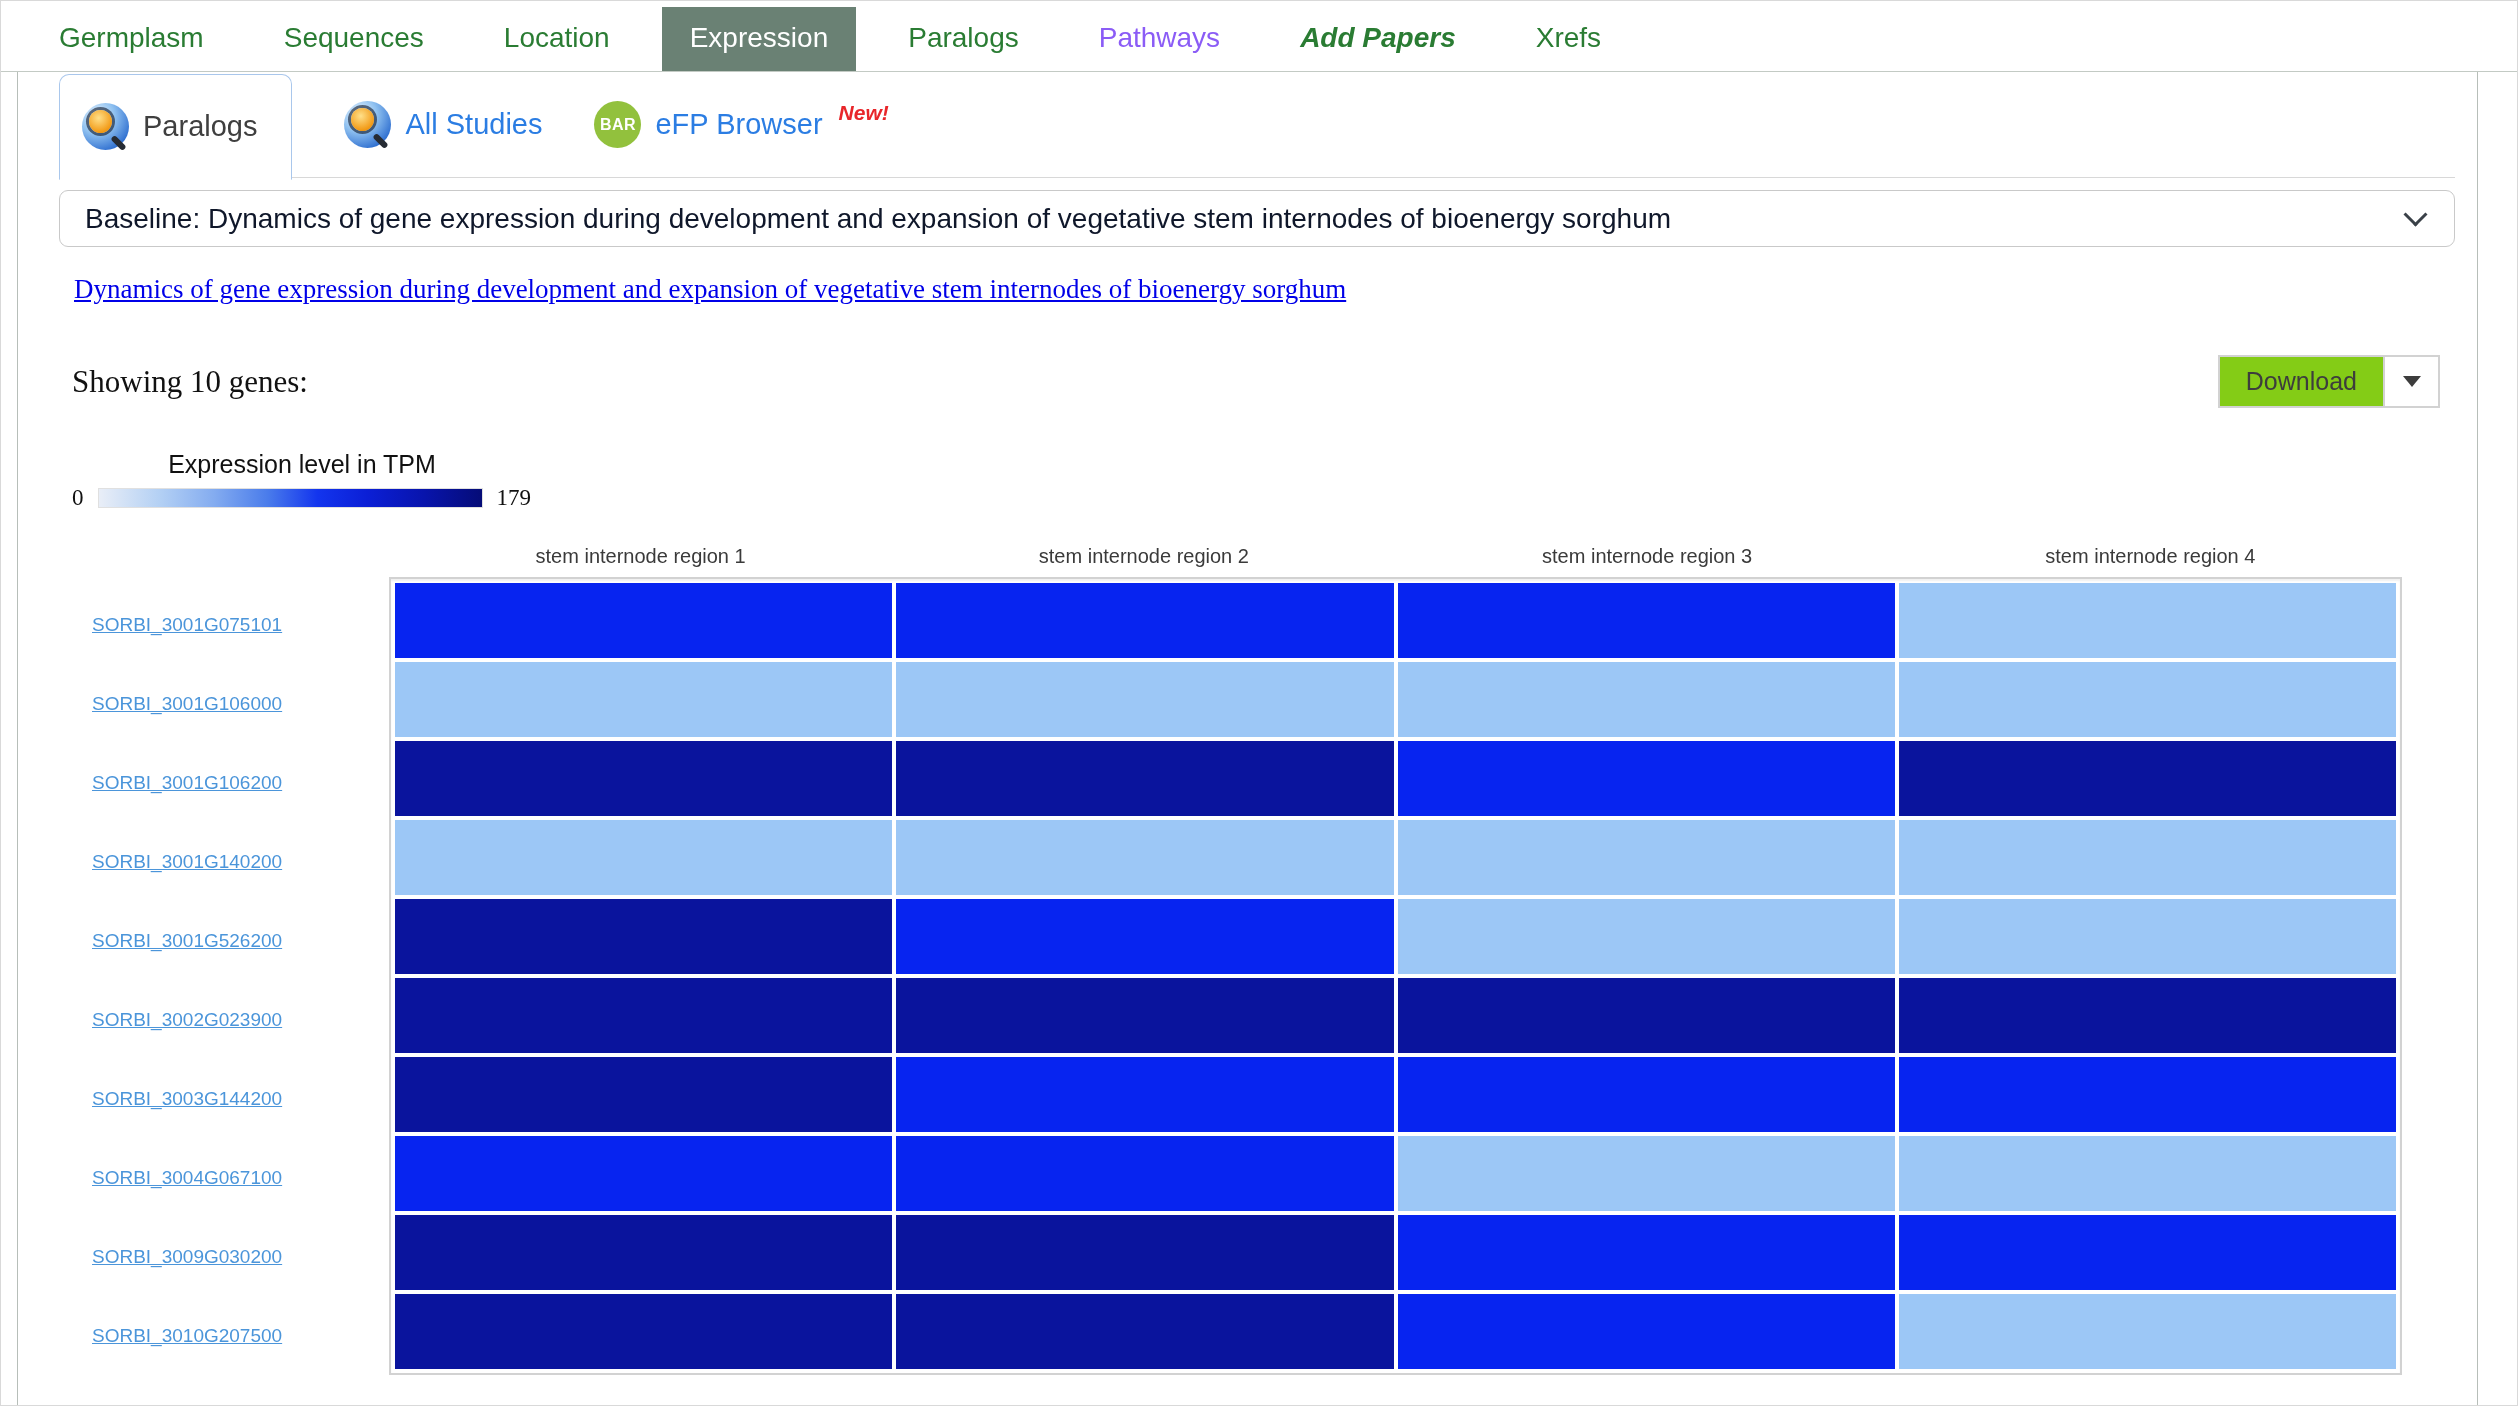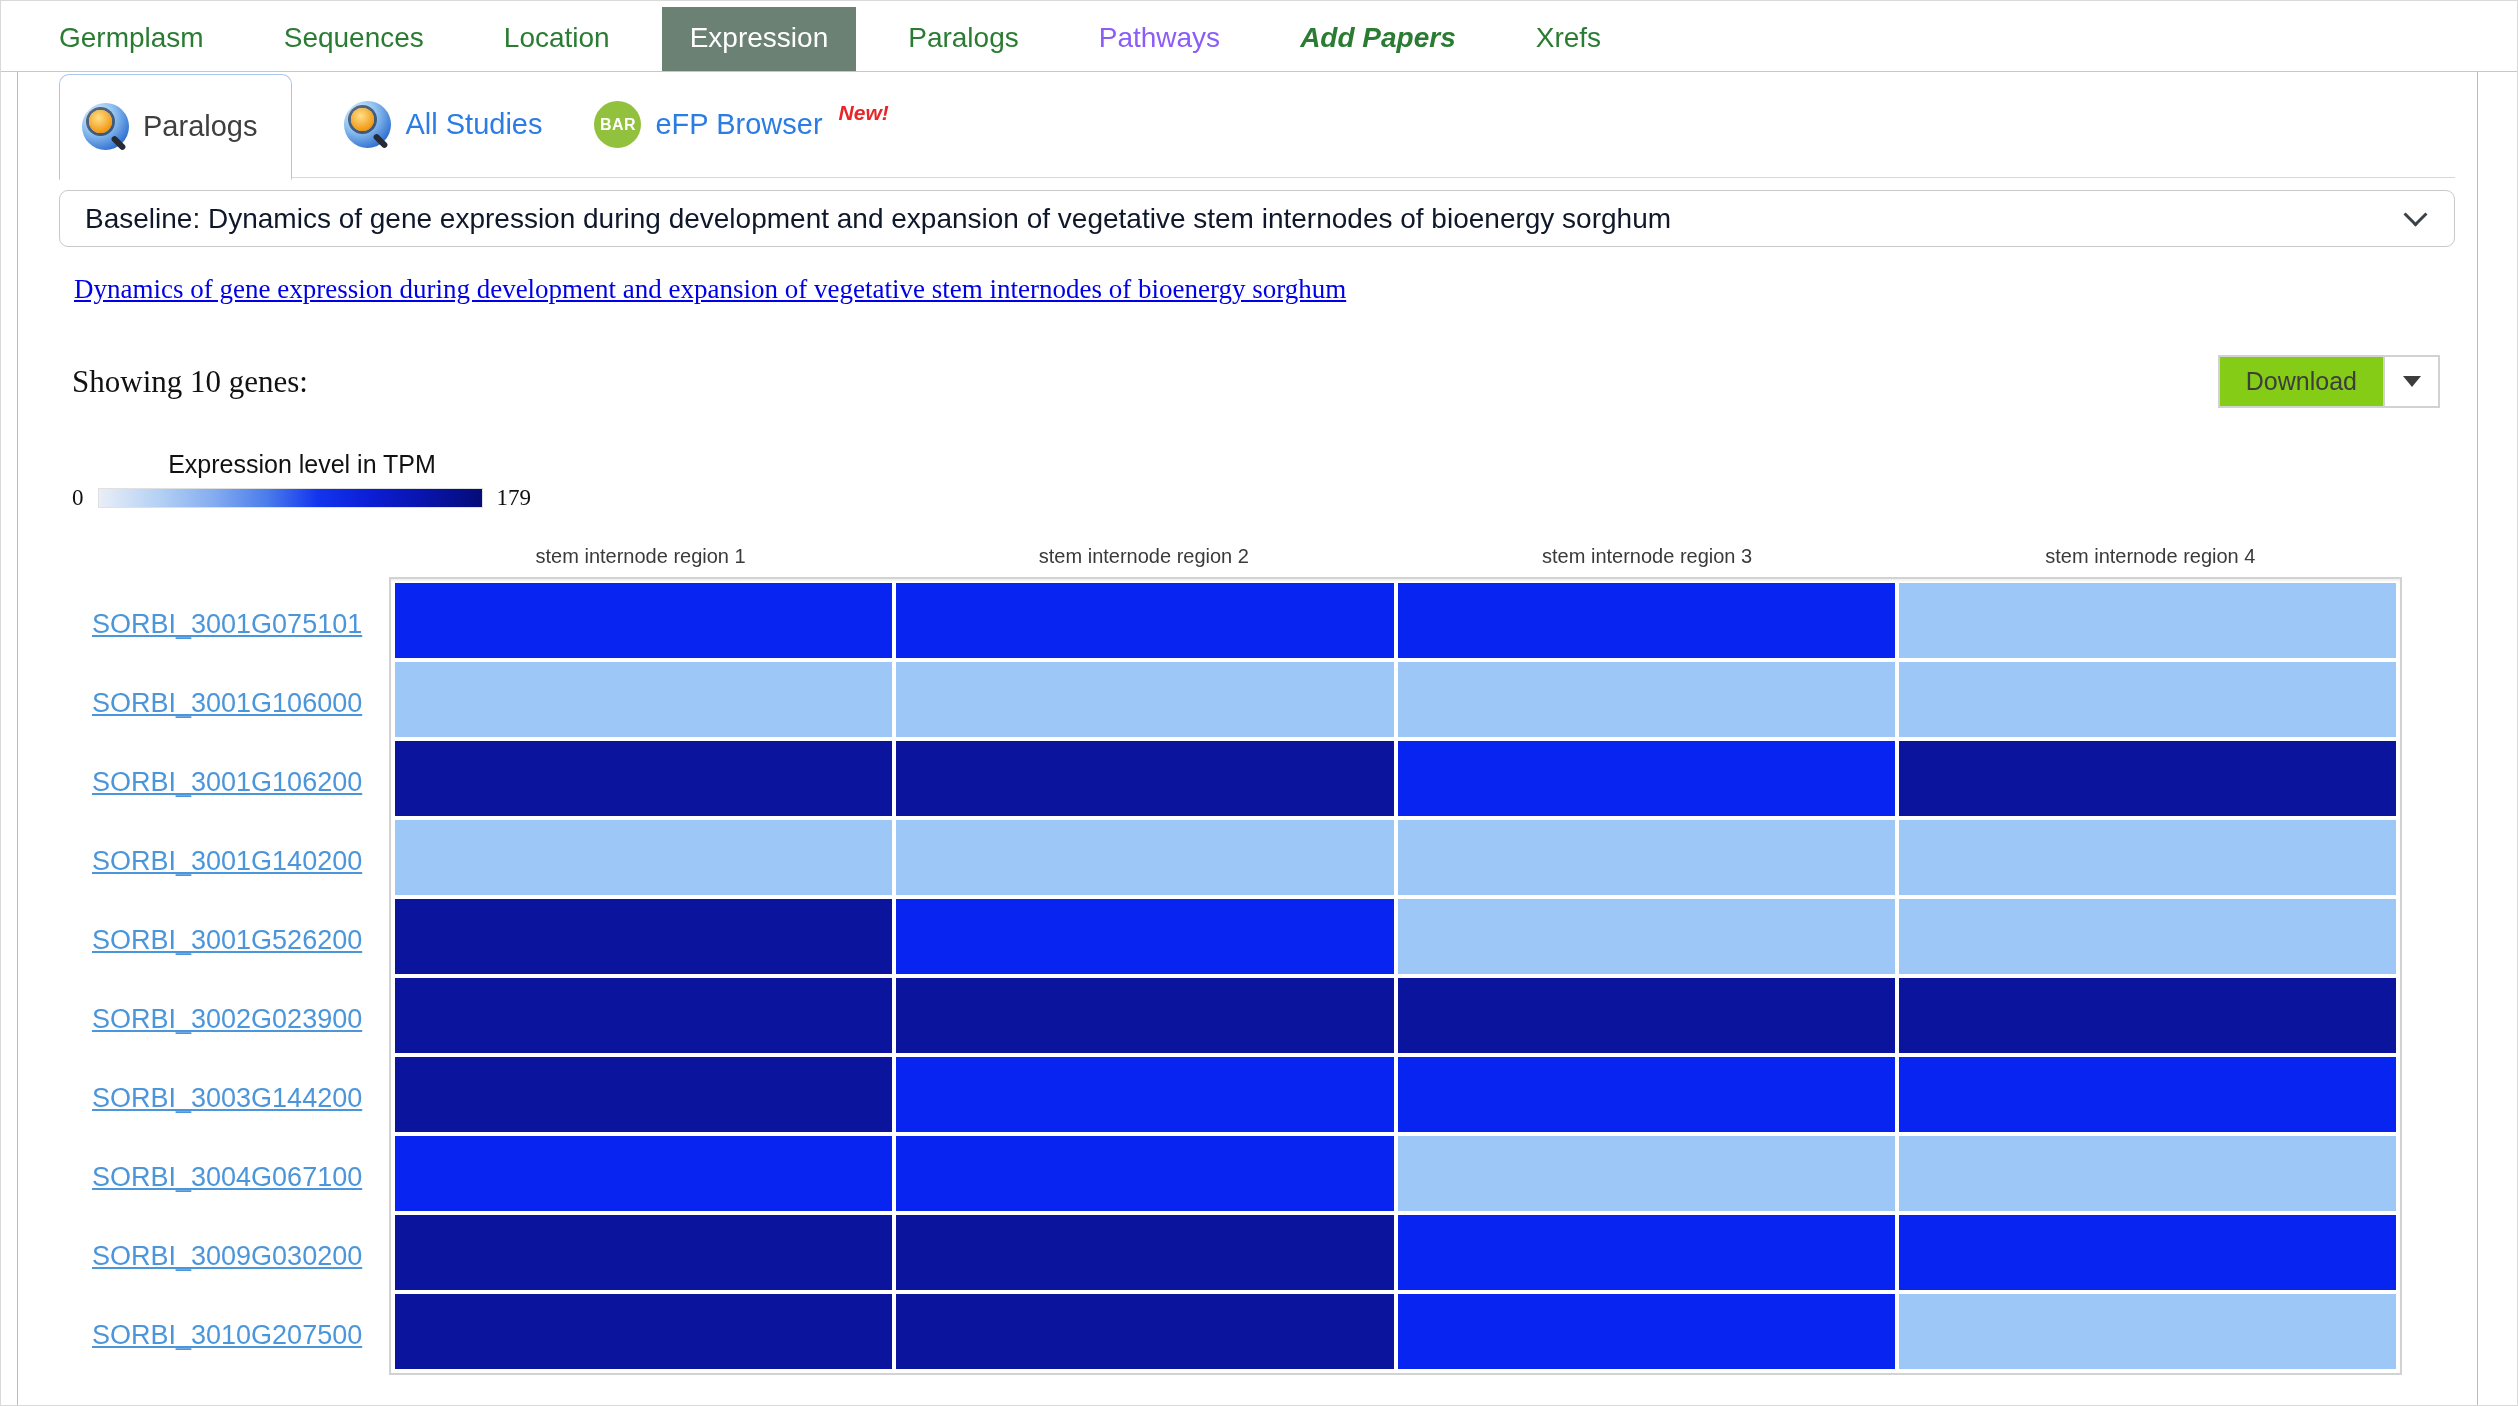--- a/index.html
+++ b/index.html
@@ -122,21 +122,21 @@
   .legend-min, .legend-max { font-family:"Liberation Serif", serif; font-size:23px; color:#111; }
   .legend-bar {
     width:385px; height:20px; margin:0 14px; border:1px solid #e0e0e0;
     background:linear-gradient(90deg, #e9eef7 0%, #b3d0f4 16%, #84acf0 30%, #4a7ceb 44%, #1335ee 57%, #0b1fd6 70%, #0814ac 85%, #050c77 100%);
   }
 
   
   .hm-wrap { display:flex; margin-top:34px; }
   .hm-labels { width:330px; flex:none; padding-top:40px; }
   .hm-label-cell { height:79px; display:flex; align-items:center; padding-left:33px; }
-  .hm-label-cell a { font-size:27px; color:#4b95da; text-decoration:underline; cursor:pointer; white-space:nowrap; }
+  .hm-label-cell a { font-size:19px; color:#4b95da; text-decoration:underline; cursor:pointer; white-space:nowrap; }
   .hm-right { flex:1; margin-right:53px; }
   .hm-headers { display:grid; grid-template-columns:repeat(4,1fr); height:32px; }
   .hm-headers span { font-size:20px; color:#3a3a3a; text-align:center; }
   .hm-box { border:2px solid #d2d2d2; background:#fff; padding:4px; box-shadow:inset 0 2px 2px rgba(0,0,0,.06); }
   .hm-grid { display:grid; grid-template-columns:repeat(4,1fr); gap:4px; }
   .hm-cell { height:75px; cursor:pointer; }
 </style>
 </head>
 <body>
 

